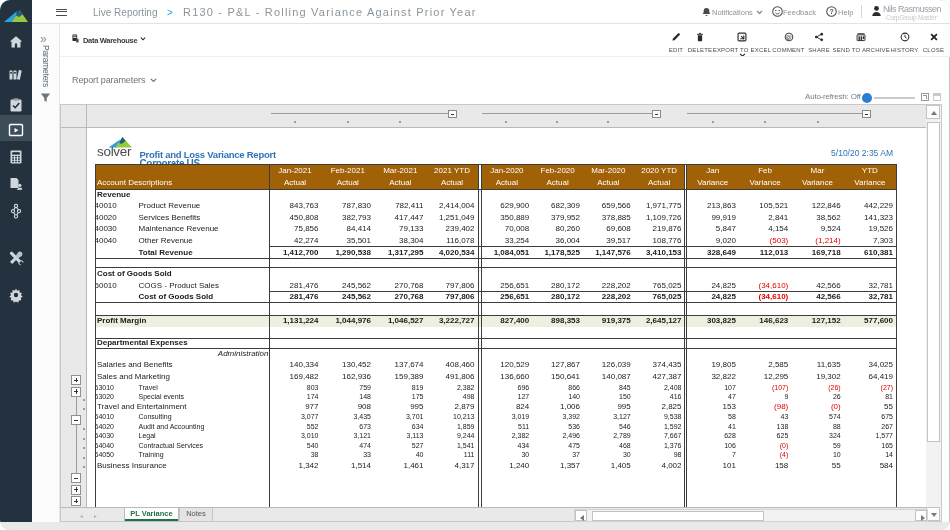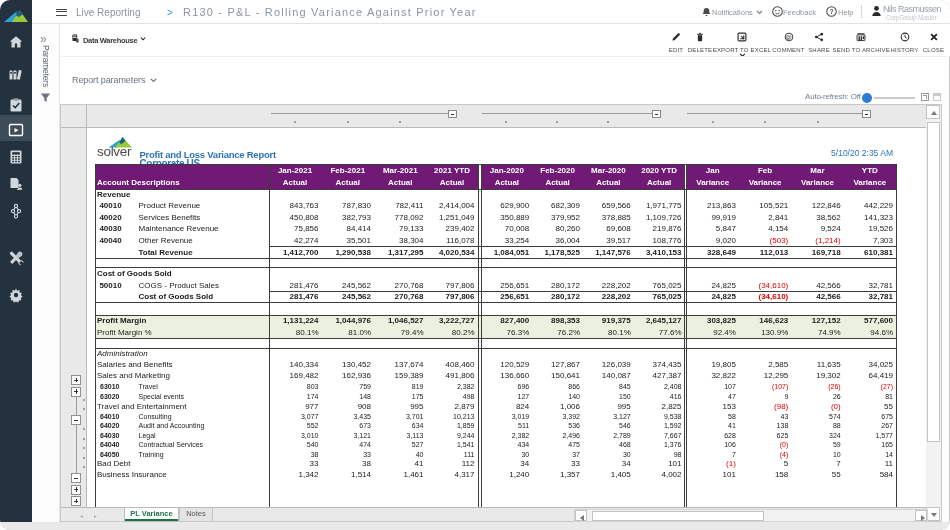--- a/index.html
+++ b/index.html
@@ -58,32 +58,32 @@
 .gdot { position:absolute; left:83px; width:2px; height:2px; background:#9c9c9c; }
 
 .slogo { position:absolute; left:97px; top:144px; font-size:13.5px; color:#4c4c4e; letter-spacing:-.3px; }
 .title { position:absolute; left:139.5px; top:149px; font-size:9.5px; letter-spacing:-.25px; font-weight:bold; color:#2e74b5; }
 .subtitle { position:absolute; left:139.5px; top:158px; font-size:10px; font-weight:bold; letter-spacing:-.35px; color:#2e74b5; }
 .date { position:absolute; left:793px; top:147.5px; width:100px; text-align:right; font-size:8.5px; color:#2e74b5; }
 
 table.sheetT { position:absolute; left:94.5px; top:163.5px; width:801.5px; border-collapse:collapse; table-layout:fixed;
   font-size:8px; color:#1b1b1b; }
 .sheetT td { padding:0; overflow:visible; white-space:nowrap; vertical-align:middle; }
-.sheetT .hdr { background:#701a75; color:#fff; font-weight:bold; }
+.sheetT .hdr { background:#a16207; color:#fff; font-weight:normal; }
 .sheetT .hdrL { vertical-align:bottom; padding-left:2.5px; padding-bottom:2px; }
 .sheetT .hc { text-align:center; }
 .sheetT .hc div { line-height:11px; padding-top:1px; }
 .sheetT .sp { background:#fff; }
 .sheetT .n { text-align:right; padding-right:3px; }
 .sheetT .neg { color:#e00000; }
-.sheetT .code { text-align:center; padding-right:1px;font-weight:bold; }
+.sheetT .code { text-align:left; padding-right:1px; }
 .sheetT .desc { padding-left:11px; }
 .sheetT .sec { font-weight:bold; padding-left:2.5px; }
 .sheetT .sec.nb { font-weight:normal; }
-.sheetT .ital { font-style:italic; padding-left:2.5px; }
+.sheetT .ital { font-style:italic; padding-left:2.5px;text-align:right; }
 .sheetT .b, .sheetT tr.tot td, .sheetT tr.b td { font-weight:bold; }
 .sheetT tr.sub td { font-size:7px; }
 .sheetT tr.sub .code { padding-right:2.5px; }
 .sheetT tr.pm td { background:#ebf1de; }
 .sheetT .lab { padding-left:2.5px; }
 .vl { position:absolute; width:1px; background:#3c3c3c; }
 .hl { position:absolute; height:1px; background:#3c3c3c; }
 
 .vsb { position:absolute; left:926px; top:105px; width:15px; height:416px; background:#f2f2f2; }
 .vsb .up, .vsb .dn { position:absolute; left:0; width:14px; height:14px; background:#fdfdfd; border:1px solid #c3c3c3; }
@@ -177,21 +177,21 @@
         <path d="M13.8 2.2a3.4 3.4 0 0 0-4.6 1.2L7.6 6.2l2.2 2.2 2.8-1.6a3.4 3.4 0 0 0 1.2-4.6z" fill="#b8c2c9"></path>
         <path d="M6.4 7.4 2 11.8l2.2 2.2 4.4-4.4z" fill="#cfd6dc"></path>
       </svg>
 <svg class="sbi" style="top:287px" viewBox="0 0 16 16">
         <path fill="#cfd6dc" d="M8 1.5l1 2.2 2.4-.6.2 2.4 2.4.5-1.1 2.1 1.8 1.6-2 1.3.6 2.3-2.4.1-.7 2.3-2.2-1.1-2.2 1.1-.7-2.3-2.4-.1.6-2.3-2-1.3L3.1 8 2 5.9l2.4-.5.2-2.4 2.4.6z"></path>
         <circle cx="8" cy="8" r="2.2" fill="#222f3b"></circle>
       </svg>
 
   </div>
   <div class="burger"></div>
-  <div class="crumb" style="left:76px">Live Reporting</div>
+  <div class="crumb" style="left:93px">Live Reporting</div>
   <div class="crumb" style="left:167px;color:#2aa0da">&gt;</div>
   <div class="crumb" style="left:183px;font-size:11px;letter-spacing:1.2px;top:5.5px">R130 - P&amp;L - Rolling Variance Against Prior Year</div>
   <svg style="position:absolute;left:702px;top:7px" width="9" height="10" viewBox="0 0 11 12">
       <path d="M5.5 1a3.4 3.4 0 0 1 3.4 3.4c0 2.8 1 3.6 1.6 4.1H.5c.6-.5 1.6-1.3 1.6-4.1A3.4 3.4 0 0 1 5.5 1z" fill="#4a4a4a"></path>
       <path d="M4.2 9.6a1.3 1.3 0 0 0 2.6 0z" fill="#4a4a4a"></path>
     </svg>
   <div class="tbr" style="left:712px;top:8px">Notifications</div>
   <svg style="position:absolute;left:756px;top:10px" width="7" height="5" viewBox="0 0 7 5">
       <path d="M1 1l2.5 2.5L6 1" stroke="#7a848c" stroke-width="1.2" fill="none"></path>
     </svg>
@@ -471,21 +471,21 @@
           <td class="n">213,863</td>
           <td class="n">105,521</td>
           <td class="n">122,846</td>
           <td class="n">442,229</td>
         </tr>
         <tr style="height:11.5px">
           <td class="code">40020</td>
           <td class="desc">Services Benefits</td>
           <td class="n">450,808</td>
           <td class="n">382,793</td>
-          <td class="n">778,092</td>
+          <td class="n">417,447</td>
           <td class="n">1,251,049</td>
           <td></td>
           <td class="n">350,889</td>
           <td class="n">379,952</td>
           <td class="n">378,885</td>
           <td class="n">1,109,726</td>
           <td></td>
           <td class="n">99,919</td>
           <td class="n">2,841</td>
           <td class="n">38,562</td>
@@ -614,39 +614,39 @@
           <td class="n">827,400</td>
           <td class="n">898,353</td>
           <td class="n">919,375</td>
           <td class="n">2,645,127</td>
           <td></td>
           <td class="n">303,825</td>
           <td class="n">146,623</td>
           <td class="n">127,152</td>
           <td class="n">577,600</td>
         </tr>
-        <tr class="pm" style="height:11.5px">
-          <td colspan="2" class="lab">Profit Margin %</td>
-          <td class="n">80.1%</td>
-          <td class="n">81.0%</td>
-          <td class="n">79.4%</td>
-          <td class="n">80.2%</td>
-          <td></td>
-          <td class="n">76.3%</td>
-          <td class="n">76.2%</td>
-          <td class="n">80.1%</td>
-          <td class="n">77.6%</td>
-          <td></td>
-          <td class="n">92.4%</td>
-          <td class="n">130.9%</td>
-          <td class="n">74.9%</td>
-          <td class="n">94.6%</td>
-        </tr>
         <tr style="height:10px">
           <td colspan="16"></td>
+        </tr>
+        <tr style="height:12px">
+          <td colspan="2" class="sec">Departmental Expenses</td>
+          <td></td>
+          <td></td>
+          <td></td>
+          <td></td>
+          <td></td>
+          <td></td>
+          <td></td>
+          <td></td>
+          <td></td>
+          <td></td>
+          <td></td>
+          <td></td>
+          <td></td>
+          <td></td>
         </tr>
         <tr style="height:10px">
           <td colspan="2" class="ital">Administration</td>
           <td></td>
           <td></td>
           <td></td>
           <td></td>
           <td></td>
           <td></td>
           <td></td>
@@ -827,37 +827,20 @@
           <td></td>
           <td class="n">30</td>
           <td class="n">37</td>
           <td class="n">30</td>
           <td class="n">98</td>
           <td></td>
           <td class="n">7</td>
           <td class="n neg">(4)</td>
           <td class="n">10</td>
           <td class="n">14</td>
-        </tr>
-        <tr style="height:9.5px">
-          <td colspan="2" class="sec nb">Bad Debt</td>
-          <td class="n">33</td>
-          <td class="n">38</td>
-          <td class="n">41</td>
-          <td class="n">112</td>
-          <td></td>
-          <td class="n">34</td>
-          <td class="n">33</td>
-          <td class="n">34</td>
-          <td class="n">101</td>
-          <td></td>
-          <td class="n neg">(1)</td>
-          <td class="n">5</td>
-          <td class="n">7</td>
-          <td class="n">11</td>
         </tr>
         <tr style="height:11.5px">
           <td colspan="2" class="sec nb">Business Insurance</td>
           <td class="n">1,342</td>
           <td class="n">1,514</td>
           <td class="n">1,461</td>
           <td class="n">4,317</td>
           <td></td>
           <td class="n">1,240</td>
           <td class="n">1,357</td>

